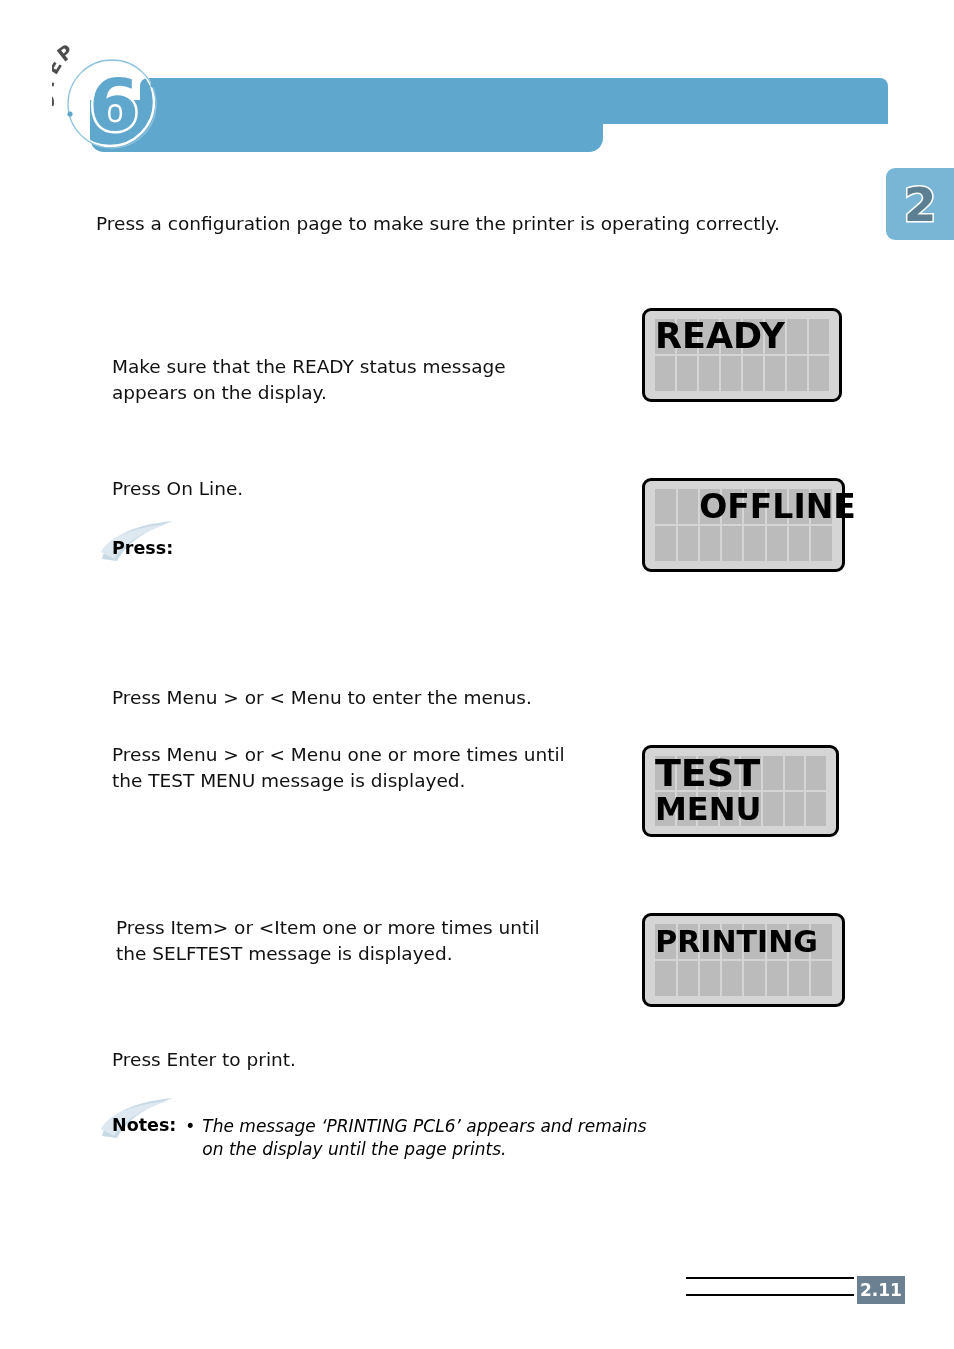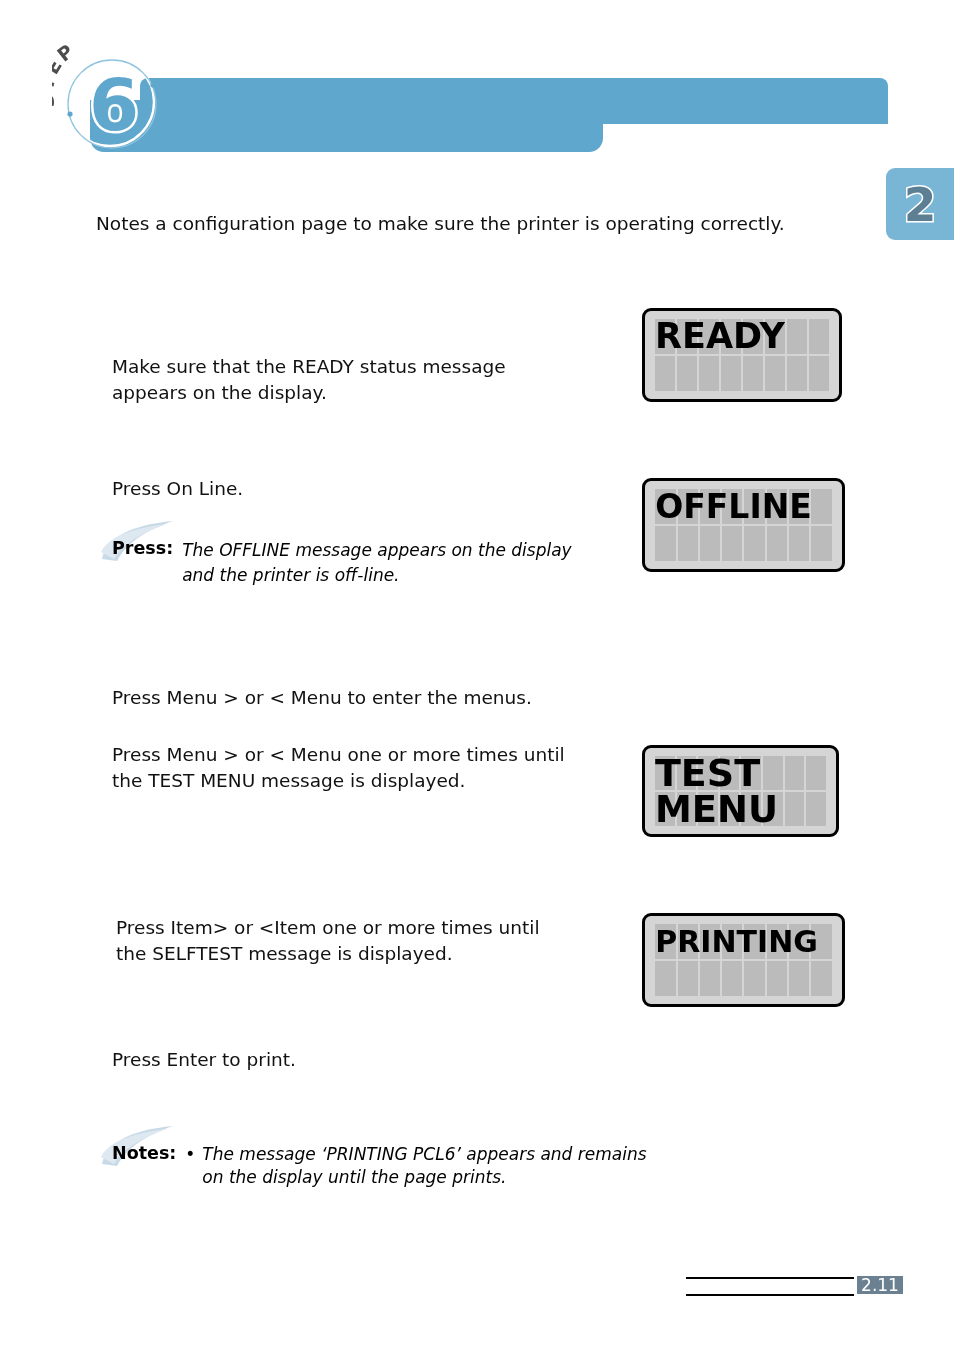--- a/index.html
+++ b/index.html
@@ -198,25 +198,25 @@
     width: 168px;
     height: 2px;
     background: #000;
   }
   #footer-rule-1 { top: 1277px; }
   #footer-rule-2 { top: 1294px; }
   #page-number-box {
     position: absolute;
     left: 857px; top: 1276px;
     min-width: 46px;
-    height: 18px;
+    height: 28px;
     background: #6b8091;
     color: #ffffff;
     font-size: 17px;
-    font-weight: normal;
+    font-weight: bold;
     display: flex;
     align-items: center;
     justify-content: center;
     padding: 0 3px;
     box-sizing: border-box;
   }
 </style>
 </head>
 <body>
 
@@ -240,21 +240,21 @@
       </text>
       <text x="62" y="90" text-anchor="middle" font-family="'DejaVu Sans','Liberation Sans',sans-serif" font-size="72" font-weight="bold" fill="#5fa7cc" stroke="#ffffff" stroke-width="5" paint-order="stroke">6</text>
     </svg>
   </div>
 </div>
 
 <div id="chapter-tab">
   <div class="chapter-num">2</div>
 </div>
 
-<div id="intro-text">Notes a configuration page to make sure the printer is operating correctly.</div>
+<div id="intro-text">Press a configuration page to make sure the printer is operating correctly.</div>
 
 <div class="step-block" style="top:0">
   <div class="step-text" style="left:112px; top:310px; width:520px;margin-top:44px;">Make sure that the READY status message
 appears on the display.</div>
 
   <div class="lcd" style="left:642px; top:308px; width:200px; height:94px;">
     <div class="lcd-grid">
       <div class="lcd-row">
         <div class="lcd-cell"></div>
         <div class="lcd-cell"></div>
@@ -284,37 +284,35 @@
 <div class="step-block" style="top:0">
   <div class="step-text" style="left:112px; top:476px; width:520px;">Press On Line.</div>
 
   <div class="callout" style="left:112px; top:538px; width:520px;">
     <div class="callout-row">
       <svg class="brush" viewBox="0 0 86 44" xmlns="http://www.w3.org/2000/svg">
         <path d="M1,40 C6,18 30,6 72,2 C50,10 28,20 16,42 Z" fill="#c9dae7"></path>
         <path d="M0,33 C9,16 34,9 66,5 C44,13 24,22 13,40 Z" fill="#dde8f1"></path>
       </svg>
       <div class="callout-label">Press:</div>
-      <div class="callout-body" style="white-space:pre-line;">The OFFLINE message appears on the display
-and the printer is off-line.</div>
     </div>
   </div>
 
   <div class="lcd" style="left:642px; top:478px; width:203px; height:94px;">
     <div class="lcd-grid">
       <div class="lcd-row">
         <div class="lcd-cell"></div>
         <div class="lcd-cell"></div>
         <div class="lcd-cell"></div>
         <div class="lcd-cell"></div>
         <div class="lcd-cell"></div>
         <div class="lcd-cell"></div>
         <div class="lcd-cell"></div>
         <div class="lcd-cell"></div>
-        <div class="lcd-text" style="font-size:33px;">OFFLINE</div>
+        <div class="lcd-text" style="font-size:33px;padding-left:44px;">OFFLINE</div>
       </div>
       <div class="lcd-row">
         <div class="lcd-cell"></div>
         <div class="lcd-cell"></div>
         <div class="lcd-cell"></div>
         <div class="lcd-cell"></div>
         <div class="lcd-cell"></div>
         <div class="lcd-cell"></div>
         <div class="lcd-cell"></div>
         <div class="lcd-cell"></div>
@@ -347,21 +345,21 @@
       </div>
       <div class="lcd-row">
         <div class="lcd-cell"></div>
         <div class="lcd-cell"></div>
         <div class="lcd-cell"></div>
         <div class="lcd-cell"></div>
         <div class="lcd-cell"></div>
         <div class="lcd-cell"></div>
         <div class="lcd-cell"></div>
         <div class="lcd-cell"></div>
-        <div class="lcd-text" style="font-size:37px;">MENU</div>
+        <div class="lcd-text" style="font-size:32px;">MENU</div>
       </div>
     </div>
   </div>
 </div>
 
 <div class="step-block" style="top:0">
   <div class="step-text" style="left:116px; top:915px; width:530px;">Press Item&gt; or &lt;Item one or more times until
 the SELFTEST message is displayed.</div>
 
   <div class="lcd" style="left:642px; top:913px; width:203px; height:94px;">
@@ -388,21 +386,21 @@
         <div class="lcd-cell"></div>
         <div class="lcd-text" style="font-size:30px;"></div>
       </div>
     </div>
   </div>
 </div>
 
 <div class="step-block" style="top:0">
   <div class="step-text" style="left:112px; top:1047px; width:520px;">Press Enter to print.</div>
 
-  <div class="callout" style="left:112px; top:1115px; width:600px;margin-top:28px;">
+  <div class="callout" style="left:112px; top:1115px; width:600px;">
     <div class="callout-row">
       <svg class="brush" viewBox="0 0 86 44" xmlns="http://www.w3.org/2000/svg">
         <path d="M1,40 C6,18 30,6 72,2 C50,10 28,20 16,42 Z" fill="#c9dae7"></path>
         <path d="M0,33 C9,16 34,9 66,5 C44,13 24,22 13,40 Z" fill="#dde8f1"></path>
       </svg>
       <div class="callout-label">Notes:</div>
       <ul class="note-list">
         <li style="white-space:pre-line;">The message ‘PRINTING PCL6’ appears and remains
 on the display until the page prints.</li>
       </ul>

